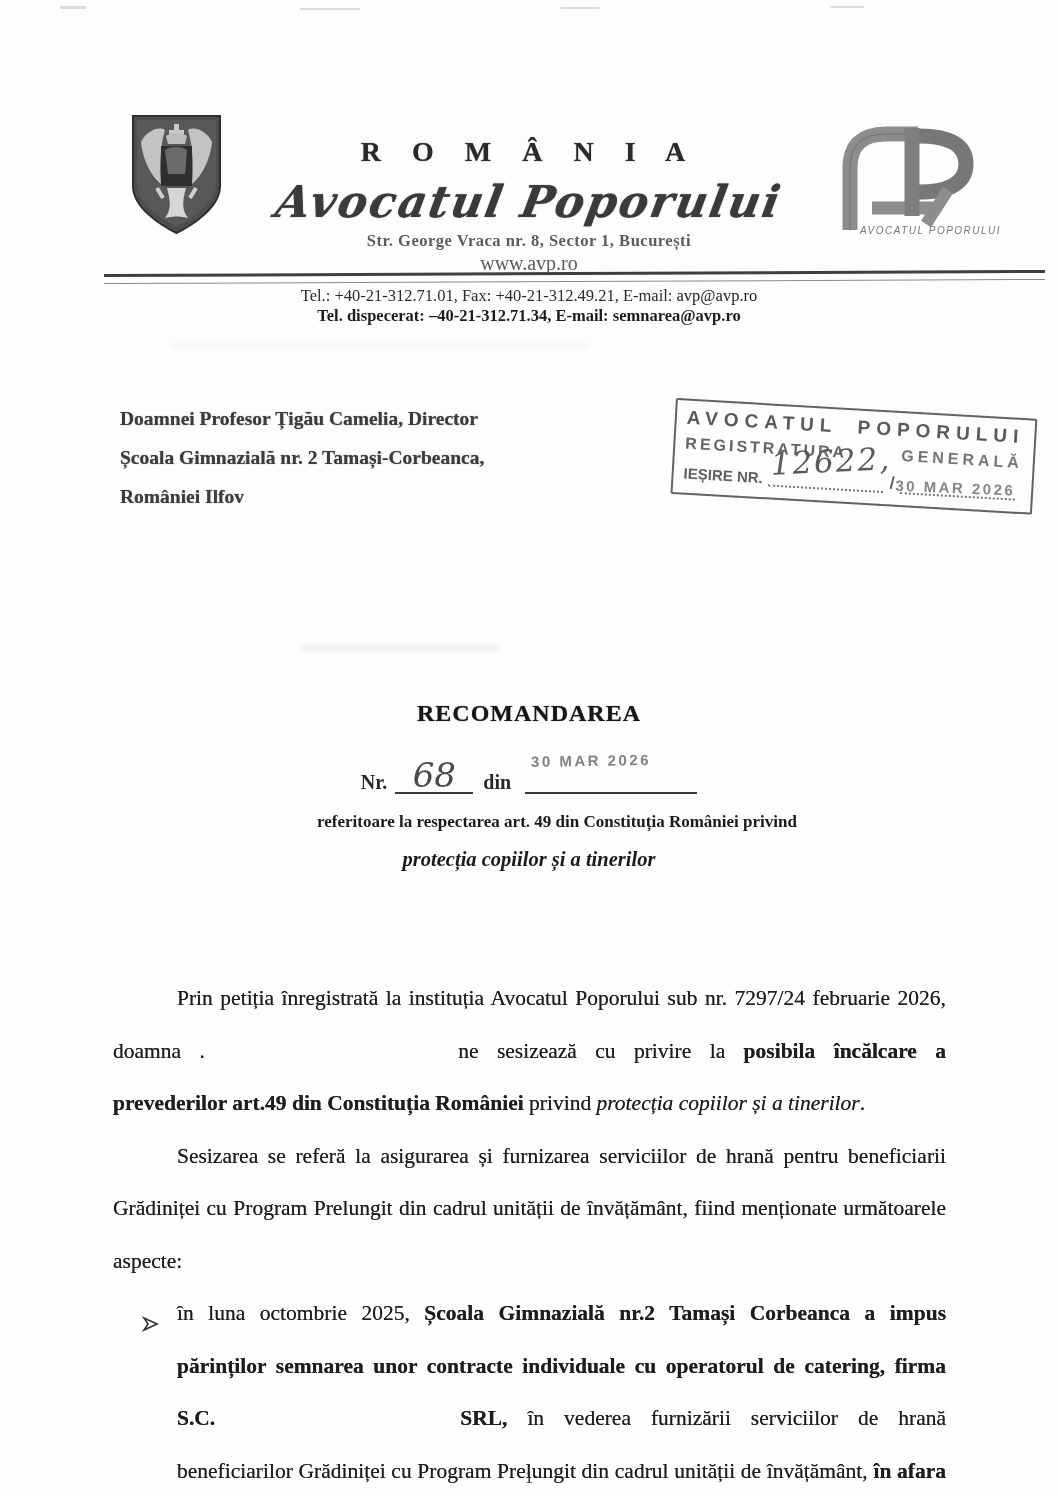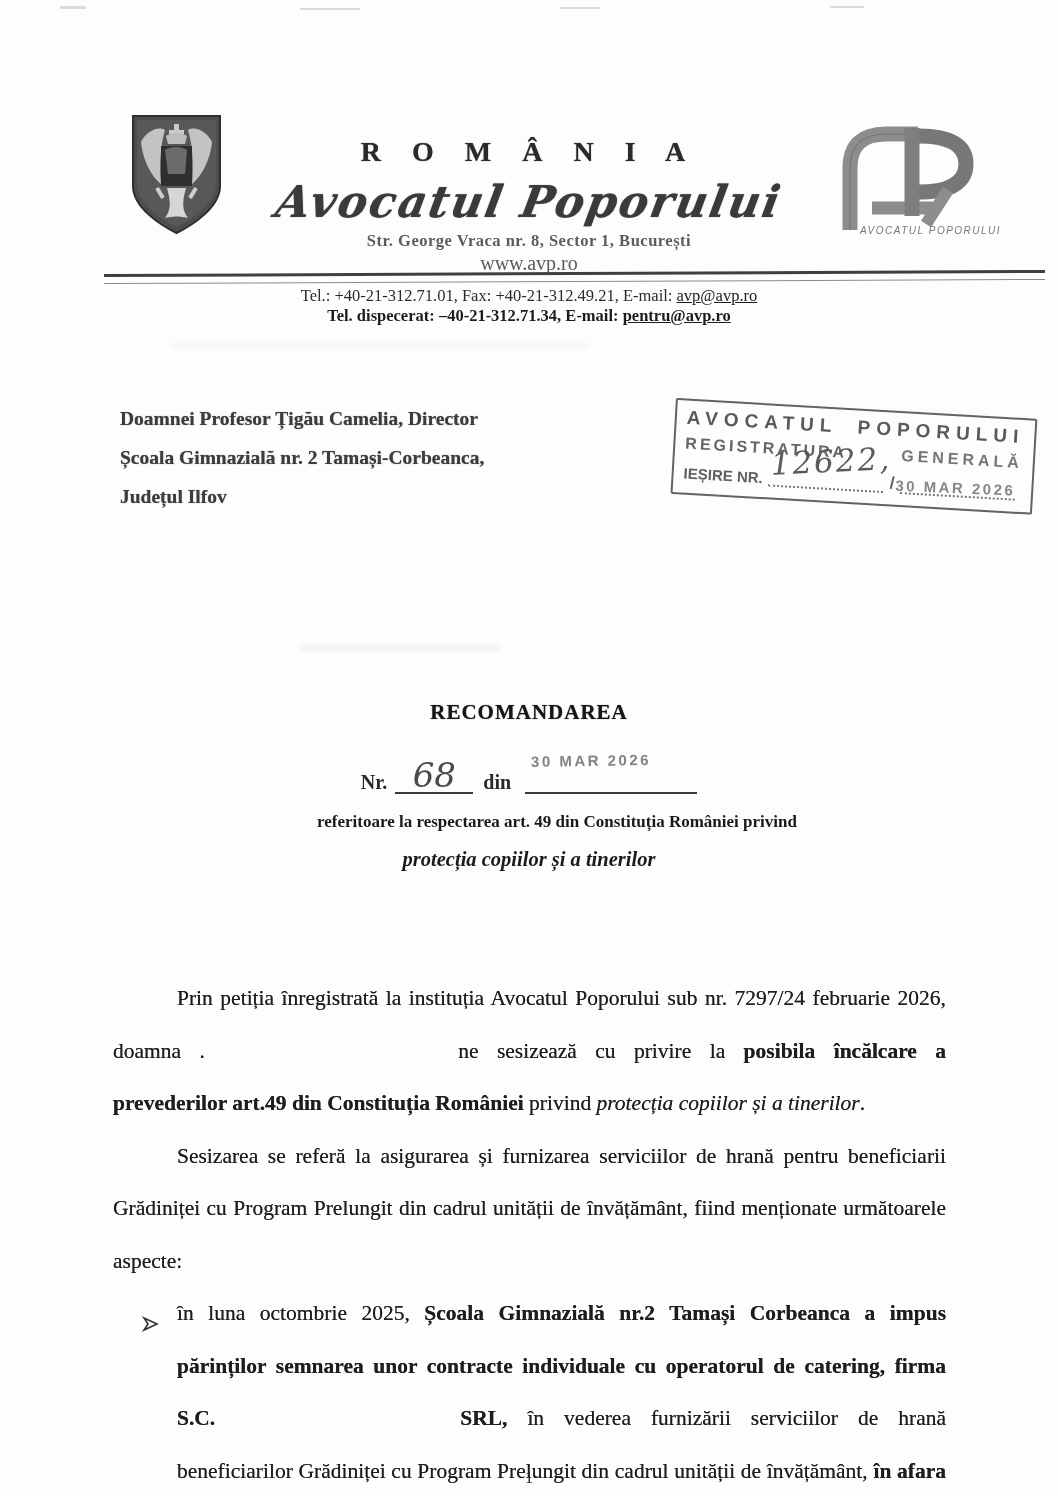--- a/index.html
+++ b/index.html
@@ -19,21 +19,21 @@
   .country{top:136px;font-size:28px;font-weight:bold;letter-spacing:12px;color:#2a2a2a;text-shadow:0 0 1px #555;}
   .script{
     top:176px;font-size:44px;font-style:italic;font-weight:bold;color:#3a3a3a;
     font-family:"DejaVu Serif",serif;transform:skewX(-10deg);letter-spacing:2px;text-shadow:0 0 1px #666;
   }
   .address{top:231px;font-size:16.5px;color:#5c5c5c;letter-spacing:.5px;font-weight:bold;}
   .website{top:252px;font-size:20px;color:#5c5c5c;}
   .rule{top:272px;left:104px;width:941px;height:6px;border-top:3px solid #3f3f3f;border-bottom:1px solid #8a8a8a;transform:rotate(-0.25deg);}
   .contact1{top:286px;font-size:16.5px;color:#2b2b2b;}
   .contact2{top:306px;font-size:16.5px;color:#1c1c1c;font-weight:bold;}
-  .email{color:#1c1c1c;text-decoration:underline;}
+  .email{color:#1c1c1c;}
   
   .recipient{left:120px;top:399px;font-size:19.5px;font-weight:bold;color:#3c3c3c;line-height:39px;text-shadow:0 0 1px #777;}
   
   .stamp{
     left:676px;top:398px;width:362px;height:96px;
     border:2.5px solid #565656;border-radius:2px;
     transform:rotate(3.3deg);transform-origin:left top;
     font-family:"Liberation Sans","DejaVu Sans",sans-serif;color:#4c4c4c;
     padding:6px 10px 4px 10px;box-sizing:border-box;opacity:.92;
   }
@@ -42,21 +42,21 @@
   .stamp-r2 .l{letter-spacing:3px;} .stamp-r2 .r{letter-spacing:4px;color:#6a6a6a;}
   .stamp-r3{font-size:15px;font-weight:bold;display:flex;align-items:flex-end;margin-top:9px;color:#525252;}
   .dotted{flex:1;border-bottom:2px dotted #6a6a6a;height:12px;margin:0 6px;}
   .slash{font-size:17px;color:#555;}
   .stamp-num{
     position:absolute;left:96px;top:34px;font-family:"DejaVu Serif",serif;
     font-style:italic;font-size:31px;color:#4e4e4e;transform:rotate(-6deg);letter-spacing:2px;
   }
   .stamp-date{position:absolute;right:16px;bottom:12px;font-size:15px;font-weight:bold;letter-spacing:2.5px;color:#7d7d7d;transform:rotate(-1deg);}
   
-  .heading{top:700px;font-size:21px;font-weight:bold;letter-spacing:1px;color:#161616;text-shadow:0 0 1px #555;text-align:center;}
+  .heading{top:700px;font-size:24px;font-weight:bold;letter-spacing:1px;color:#161616;text-shadow:0 0 1px #555;text-align:center;}
   .nrline{top:758px;left:0;width:1058px;display:flex;justify-content:center;align-items:flex-end;font-size:20px;font-weight:bold;color:#2a2a2a;}
   .hand68{font-family:"DejaVu Serif",serif;font-style:italic;font-weight:normal;font-size:34px;color:#4a4a4a;transform:rotate(-4deg);line-height:28px;}
   .u1{display:inline-block;width:78px;border-bottom:2px solid #3a3a3a;text-align:center;margin:0 10px 0 8px;}
   .u2{display:inline-block;width:172px;border-bottom:2px solid #3a3a3a;text-align:center;margin-left:14px;position:relative;height:34px;}
   .date2{position:absolute;left:6px;top:-6px;font-family:"Liberation Sans",sans-serif;font-size:15px;font-weight:bold;letter-spacing:2.5px;color:#828282;white-space:nowrap;transform:rotate(-1deg);}
   .sub1{top:812px;font-size:17px;font-weight:bold;color:#1a1a1a;padding-left:28px;}
   .sub2{top:848px;font-size:20.5px;font-weight:bold;font-style:italic;color:#1a1a1a;}
   
   .bodytext{left:113px;top:972px;width:833px;font-size:21.5px;line-height:52.5px;text-align:justify;color:#1d1d1d;text-shadow:0 0 .6px #4a4a4a;}
   .para{margin:0;text-indent:64px;}
@@ -104,26 +104,26 @@
     <path d="M128 78 L106 112" stroke="#8d8d8d" stroke-width="12"></path>
     <text x="40" y="122" font-size="10" font-style="italic" letter-spacing="1.5" fill="#787878">AVOCATUL POPORULUI</text>
   </svg>
 
   <div class="abs ctr country">R O M Â N I A</div>
   <div class="abs ctr script">Avocatul Poporului</div>
   <div class="abs ctr address">Str. George Vraca nr. 8, Sector 1, București</div>
   <div class="abs ctr website">www.avp.ro</div>
   <div class="abs rule"></div>
   <div class="abs ctr contact1"><span>Tel.: +40-21-312.71.01, Fax: +40-21-312.49.21, E-mail: </span><a class="email">avp@avp.ro</a></div>
-  <div class="abs ctr contact2"><span>Tel. dispecerat: –40-21-312.71.34, E-mail: </span><a class="email">pentru@avp.ro</a></div>
+  <div class="abs ctr contact2"><span>Tel. dispecerat: –40-21-312.71.34, E-mail: </span><a class="email">semnarea@avp.ro</a></div>
 
   <div class="abs recipient">
     <div>Doamnei Profesor Țigău Camelia, Director</div>
     <div>Școala Gimnazială nr. 2 Tamași-Corbeanca,</div>
-    <div>Județul Ilfov</div>
+    <div>României Ilfov</div>
   </div>
 
   <div class="abs stamp">
     <div class="stamp-r1">
       <span>AVOCATUL</span>
       <span>POPORULUI</span>
     </div>
     <div class="stamp-r2">
       <span class="l">REGISTRATURA</span>
       <span class="r">GENERALĂ</span>

